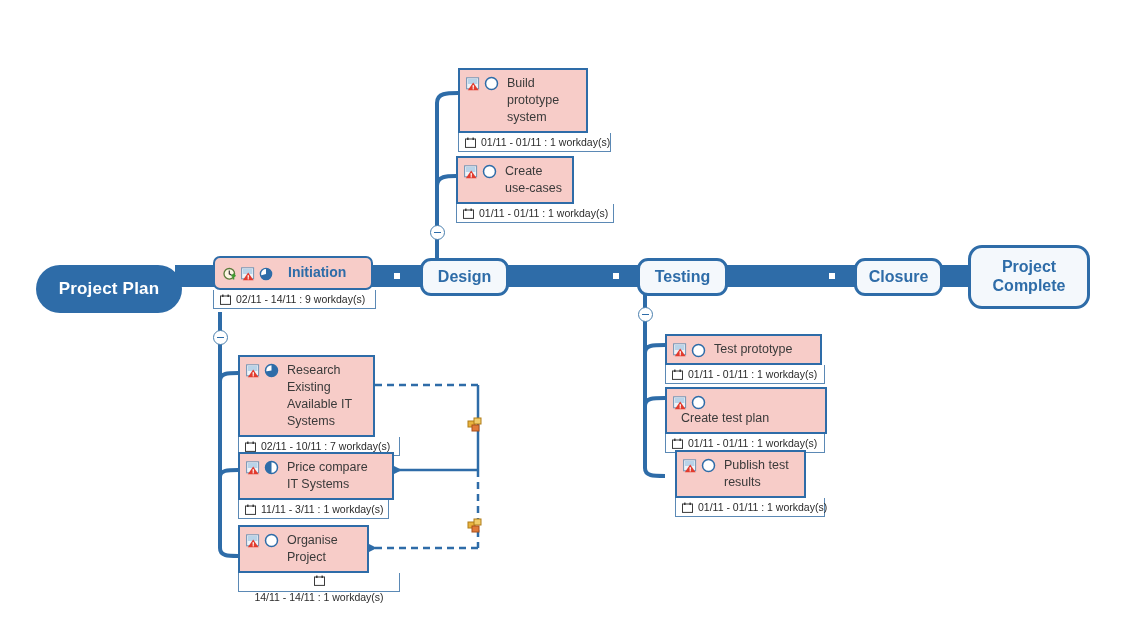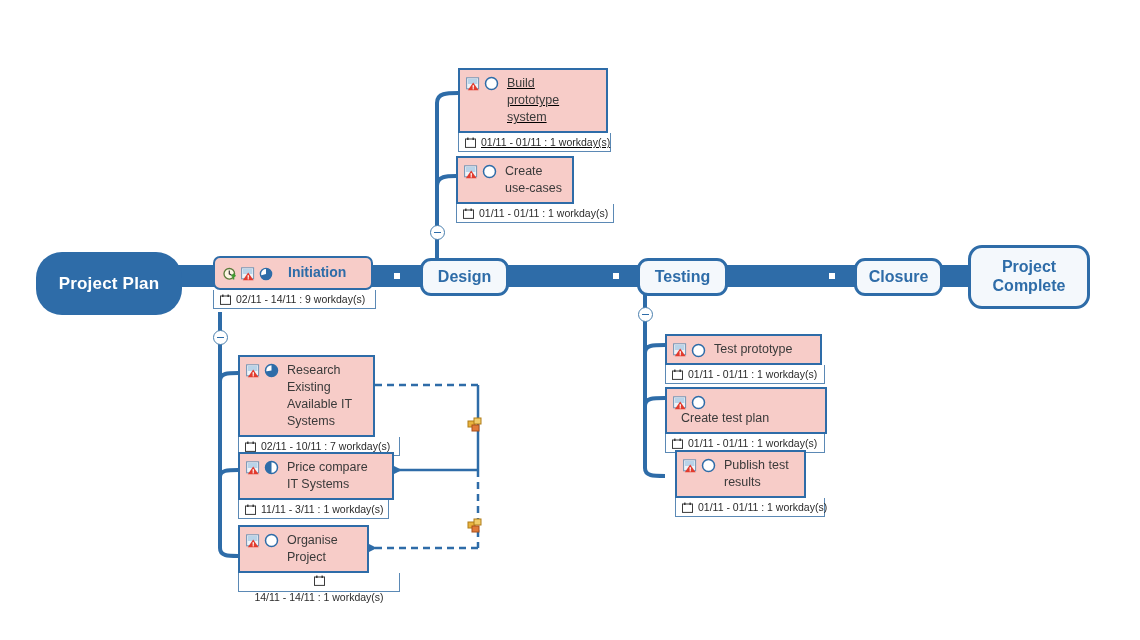--- a/index.html
+++ b/index.html
@@ -154,21 +154,21 @@
       <rect x="6" y="0" width="7" height="6" fill="#f0cc6a" stroke="#b07c18" stroke-width="1"></rect>
       <rect x="4" y="7" width="7" height="6" fill="#e07a3a" stroke="#a8501a" stroke-width="1"></rect>
     </g>
     <g transform="translate(468,519)">
       <rect x="0" y="3" width="7" height="6" fill="#e8b33d" stroke="#b07c18" stroke-width="1"></rect>
       <rect x="6" y="0" width="7" height="6" fill="#f0cc6a" stroke="#b07c18" stroke-width="1"></rect>
       <rect x="4" y="7" width="7" height="6" fill="#e07a3a" stroke="#a8501a" stroke-width="1"></rect>
     </g>
   </svg>
 
-  <div class="root-node" style="left:36px; top:252px; width:146px; height:63px;">
+  <div class="root-node" style="left:36px; top:265px; width:146px; height:48px;">
     <span>Project Plan</span>
   </div>
 
   <div class="task" style="left:213px; top:256px; width:160px;">
     <div class="task-body" style="border-radius:7px; align-items:center; padding:3px 8px; height:34px;">
       <span class="task-icons">
         <span class="ico">
           <svg width="14" height="14" viewBox="0 0 14 14">
             <circle cx="6.3" cy="6.8" r="5.3" fill="#fdf6e3" stroke="#5b7a3a" stroke-width="1.3"></circle>
             <path d="M6.3,3.4 L6.3,6.9 L8.7,8.2" stroke="#3a3a3a" stroke-width="1.2" fill="none"></path>
@@ -219,21 +219,21 @@
 
   <div class="phase-node big" style="left:968px; top:245px; width:122px; height:64px; white-space:pre-line;">
     <span>Project
 Complete</span>
   </div>
 
   <div class="toggle" style="left:430px; top:225px;"></div>
   <div class="toggle" style="left:213px; top:330px;"></div>
   <div class="toggle" style="left:638px; top:307px;"></div>
 
-  <div class="task" style="left:458px; top:68px; width:150px;text-decoration:underline;">
+  <div class="task" style="left:458px; top:68px; width:130px;">
     <div class="task-body">
       <span class="task-icons">
         <span class="ico">
           <svg width="14" height="14" viewBox="0 0 14 14">
             <rect x="0.6" y="0.8" width="12" height="11" fill="#eef3f8" stroke="#7392b2" stroke-width="1"></rect>
             <rect x="1.8" y="2" width="9.6" height="5" fill="#b9d3e8"></rect>
             <path d="M7.2,5.6 L12.6,13.2 L1.8,13.2 Z" fill="#e23b2e"></path>
             <rect x="6.6" y="8.2" width="1.3" height="2.6" fill="#ffffff"></rect>
             <rect x="6.6" y="11.2" width="1.3" height="1.2" fill="#ffffff"></rect>
           </svg>

